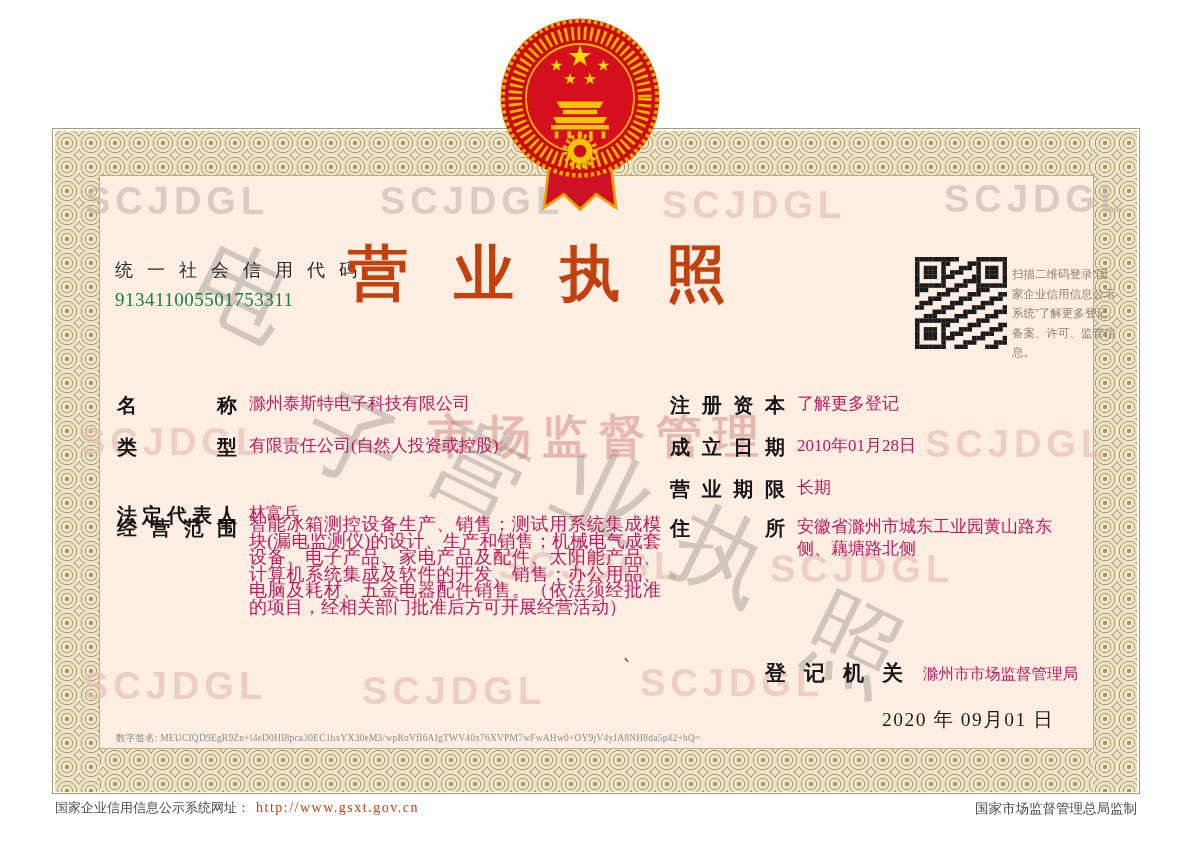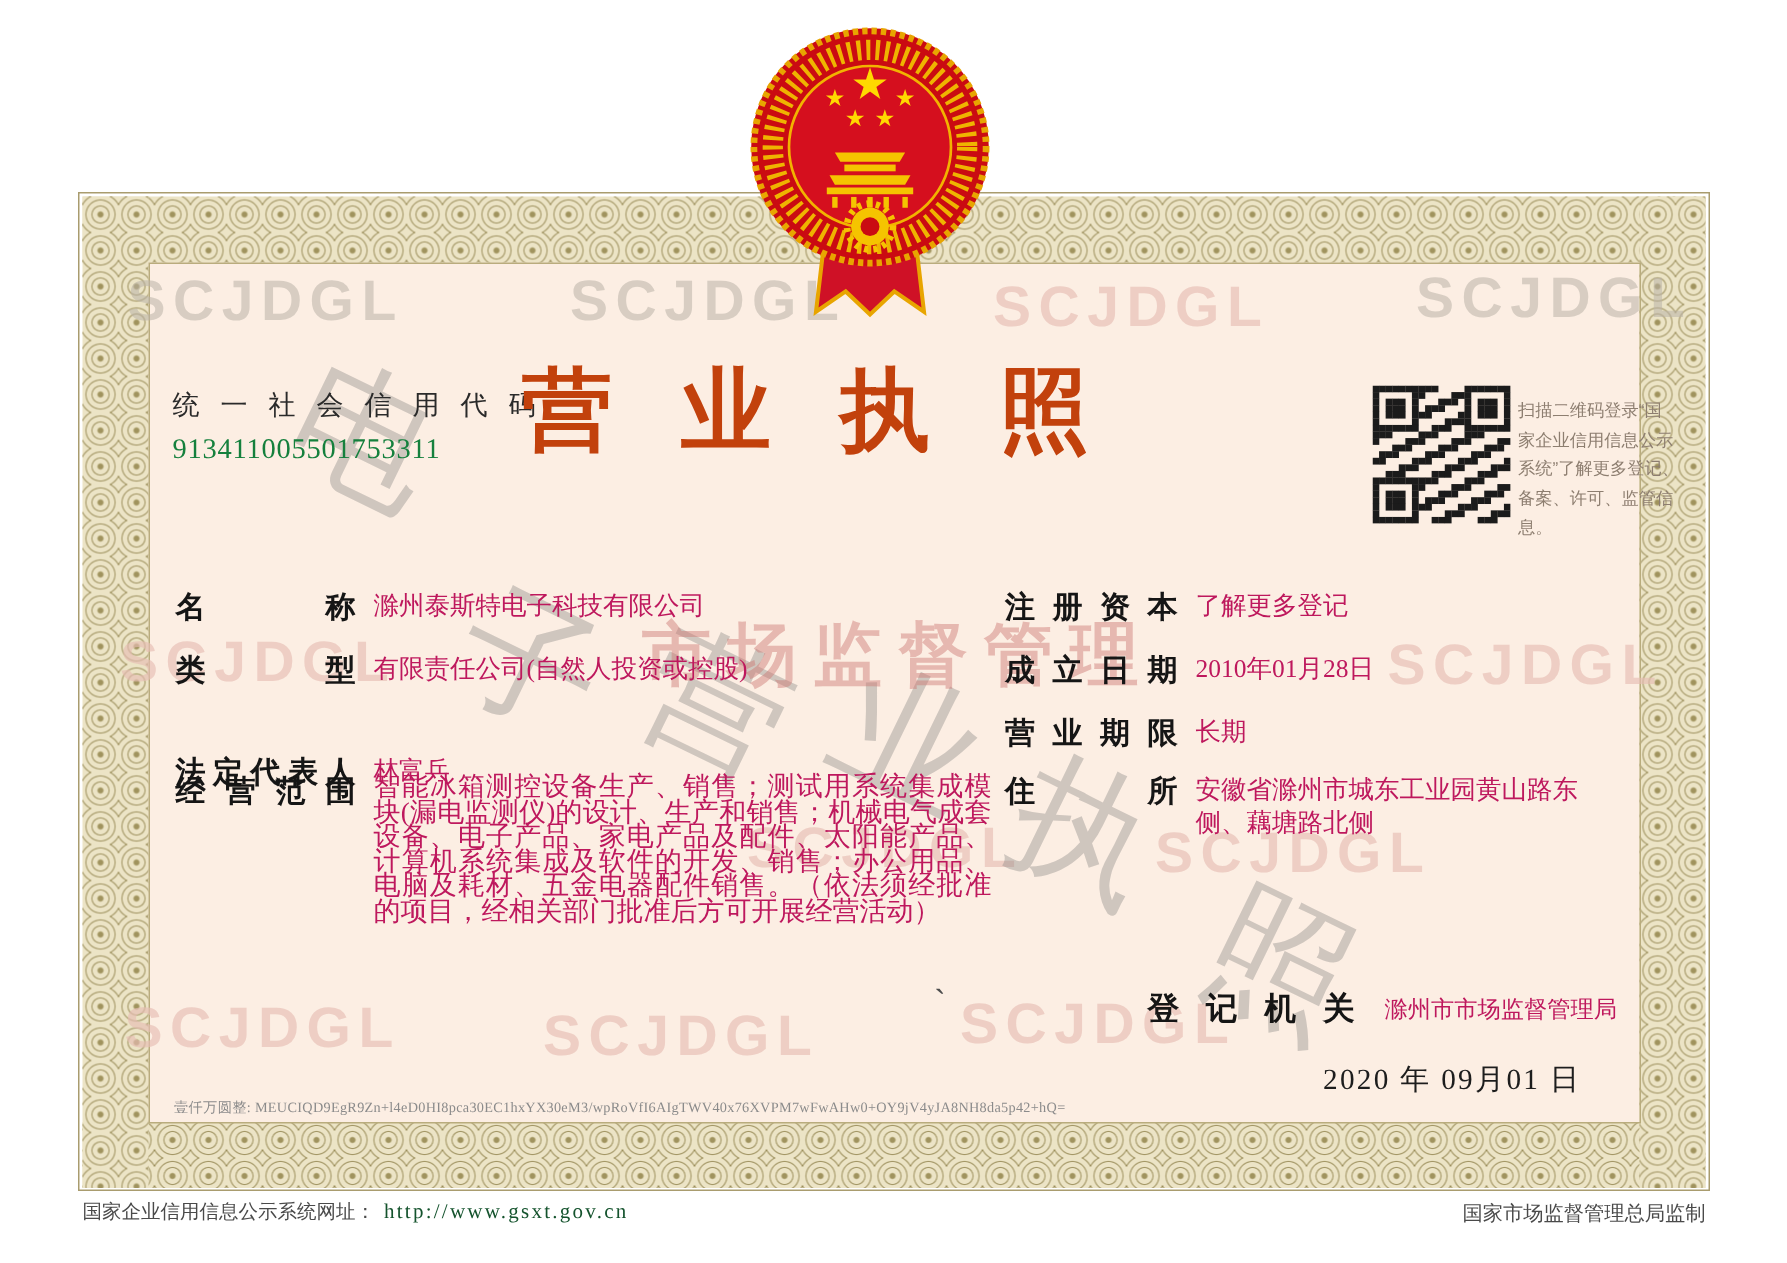--- a/index.html
+++ b/index.html
@@ -83,21 +83,21 @@
   .issue-date{
     position:absolute;left:882px;top:706px;z-index:4;font-size:19.5px;color:#1d1d1d;
     font-family:"Liberation Serif","DejaVu Serif",serif;letter-spacing:1.5px;white-space:nowrap;
   }
   .signature{
     position:absolute;left:116px;top:732px;z-index:4;white-space:nowrap;
     font-size:9.5px;color:#8b8b8b;font-family:"Liberation Serif","DejaVu Serif",serif;letter-spacing:0.2px;
   }
   
   .footer-left{position:absolute;left:55px;top:799px;z-index:4;font-size:13px;color:#4a4a4a;white-space:nowrap;}
-  .footer-url{font-family:"Liberation Serif","DejaVu Serif",serif;font-size:14px;color:#14532d;letter-spacing:1.5px;margin-left:6px;}
+  .footer-url{font-family:"Liberation Serif","DejaVu Serif",serif;font-size:14px;color:#c2410c;letter-spacing:1.5px;margin-left:6px;}
   .footer-right{position:absolute;right:54px;top:800px;z-index:4;font-size:13.5px;color:#4a4a4a;white-space:nowrap;}
 </style>
 </head>
 <body>
 
 <div class="paper"></div>
 <div class="frame-outline"></div>
 <div class="band band-top"></div>
 <div class="band band-bottom"></div>
 <div class="band band-left"></div>
@@ -421,20 +421,20 @@
 <div class="row" style="left:670px;top:516px">
   <span class="lab lab-r">住所</span><span class="val val-addr">安徽省滁州市城东工业园黄山路东侧、藕塘路北侧</span>
 </div>
 
 <div class="row row-authority" style="left:765px;top:660px">
   <span class="lab">登记机关</span><span class="val">滁州市市场监督管理局</span>
 </div>
 <div class="issue-date">2020 年 09月01 日</div>
 
 <div class="signature">
-  <span>壹仟万圆整:</span>
+  <span>数字签名:</span>
   <span>MEUCIQD9EgR9Zn+l4eD0HI8pca30EC1hxYX30eM3/wpRoVfI6AIgTWV40x76XVPM7wFwAHw0+OY9jV4yJA8NH8da5p42+hQ=</span>
 </div>
 
 <div class="footer-left">
   <span>国家企业信用信息公示系统网址：</span><span class="footer-url">http://www.gsxt.gov.cn</span>
 </div>
 <div class="footer-right">国家市场监督管理总局监制</div>
 
 </body></html>

